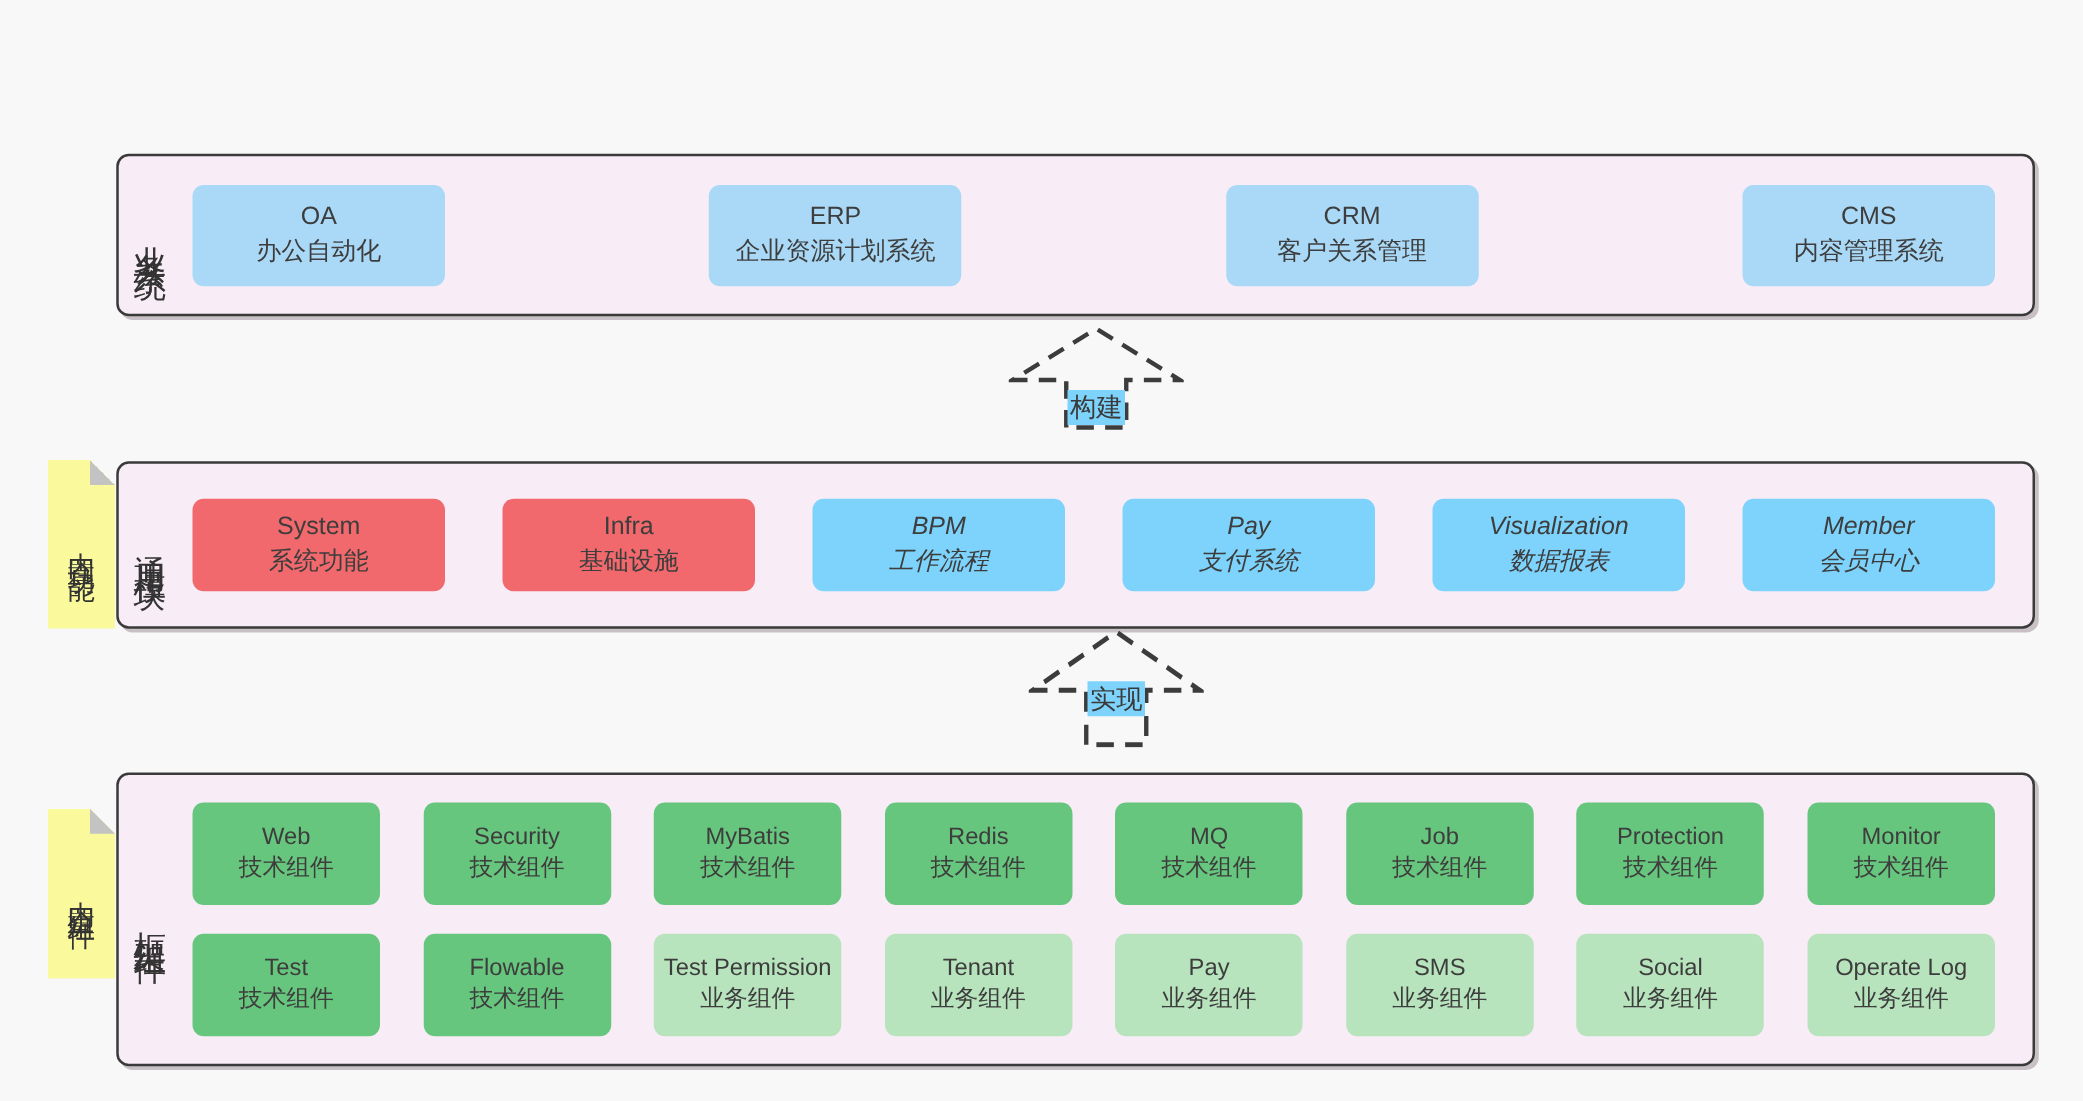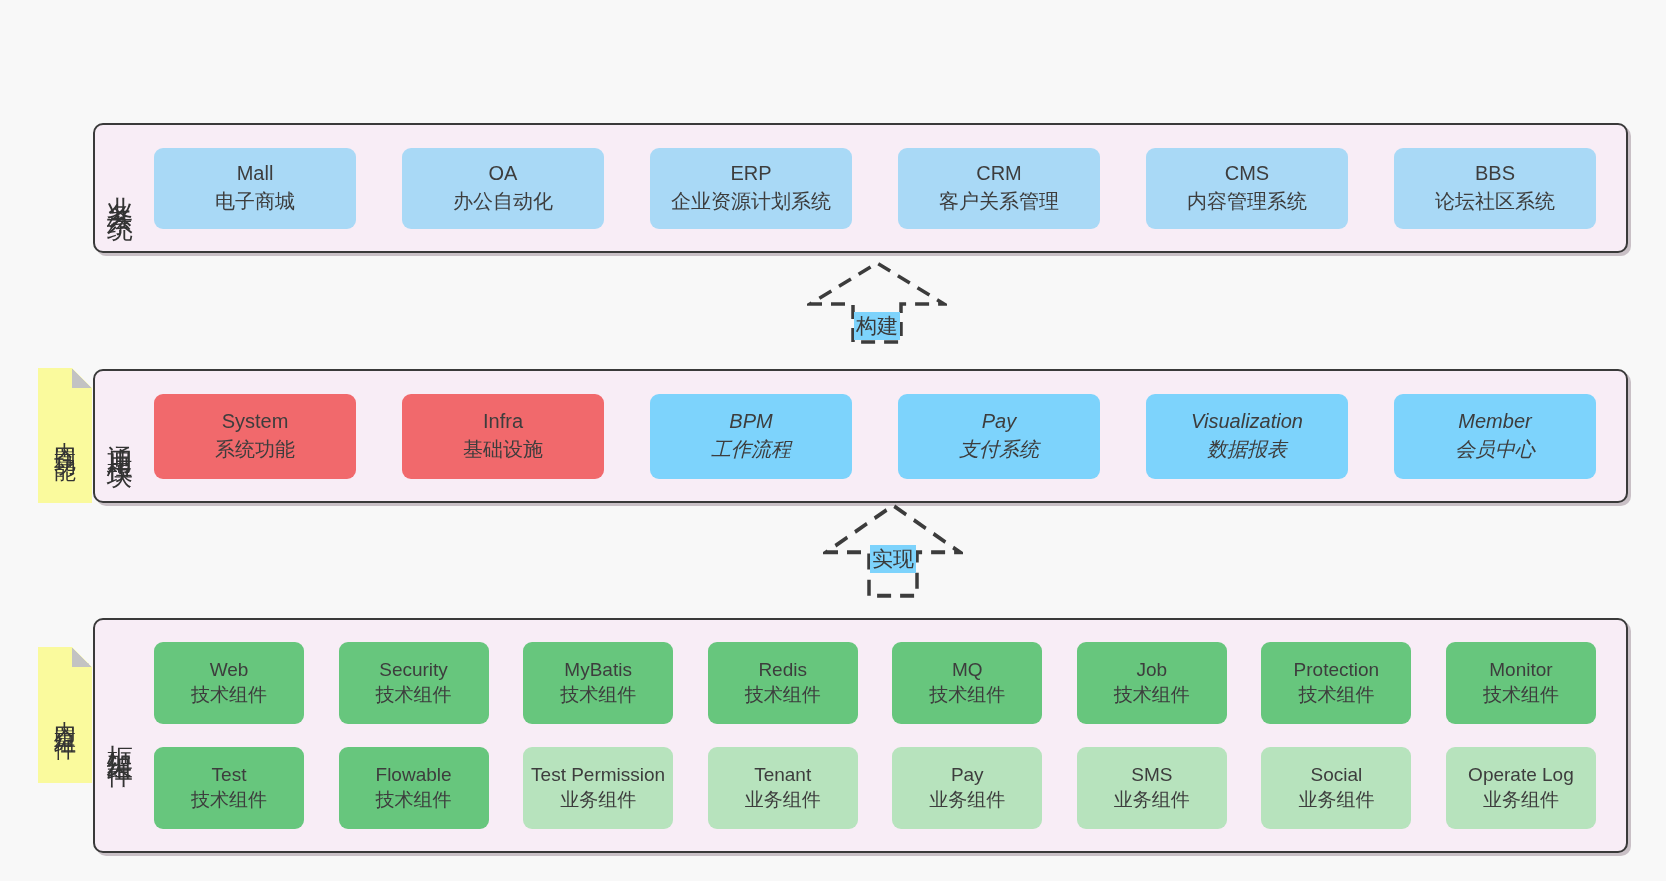--- a/index.html
+++ b/index.html
@@ -21,21 +21,21 @@
   .band-content{position:absolute;left:59px;right:30px;top:0;bottom:0;
                 display:flex;align-items:center;justify-content:space-between;}
   .band-content.two-rows{flex-direction:column;justify-content:center;gap:23px;}
   .row{display:flex;width:100%;justify-content:space-between;}
 
   
   .box{border-radius:9px;display:flex;flex-direction:column;align-items:center;
        justify-content:center;text-align:center;font-size:20px;line-height:1.38;
        box-sizing:border-box;padding:2px 4px;}
   .box.wide{width:202px;height:81px;}
-  #band-modules .box.wide{height:85px;}
+  #band-modules .box.wide{height:74px;}
   .box.small{width:150px;height:82px;font-size:19px;line-height:1.3;}
   .blue{background:#a9d9f6;}
   .red{background:#f1696c;}
   .pink{background:#7dd3fc;font-style:italic;}
   .green{background:#67c67d;}
   .lightgreen{background:#b7e3bd;}
 
   
   .note{position:absolute;left:38px;width:54px;background:#fafa9d;
         clip-path:polygon(0 0,calc(100% - 20px) 0,100% 20px,100% 100%,0 100%);
@@ -61,42 +61,34 @@
 </style>
 </head>
 <body>
 
 <div class="stage">
 
   <div class="band" id="band-business">
     <div class="band-label">业务系统</div>
     <div class="band-content">
       <div class="box wide blue">
-        <div>Mall</div>
-        <div>电子商城</div>
-      </div>
-      <div class="box wide blue">
         <div>OA</div>
         <div>办公自动化</div>
       </div>
       <div class="box wide blue">
         <div>ERP</div>
         <div>企业资源计划系统</div>
       </div>
       <div class="box wide blue">
         <div>CRM</div>
         <div>客户关系管理</div>
       </div>
       <div class="box wide blue">
         <div>CMS</div>
         <div>内容管理系统</div>
-      </div>
-      <div class="box wide blue">
-        <div>BBS</div>
-        <div>论坛社区系统</div>
       </div>
     </div>
   </div>
 
   <div class="arrow" id="arrow-build">
     <svg viewBox="0 0 140 84" preserveAspectRatio="none">
       <path d="M46 82 L46 44 L3 44 L70 3 L137 44 L94 44 L94 82 Z"></path>
     </svg>
     <span class="arrow-label">构建</span>
   </div>

